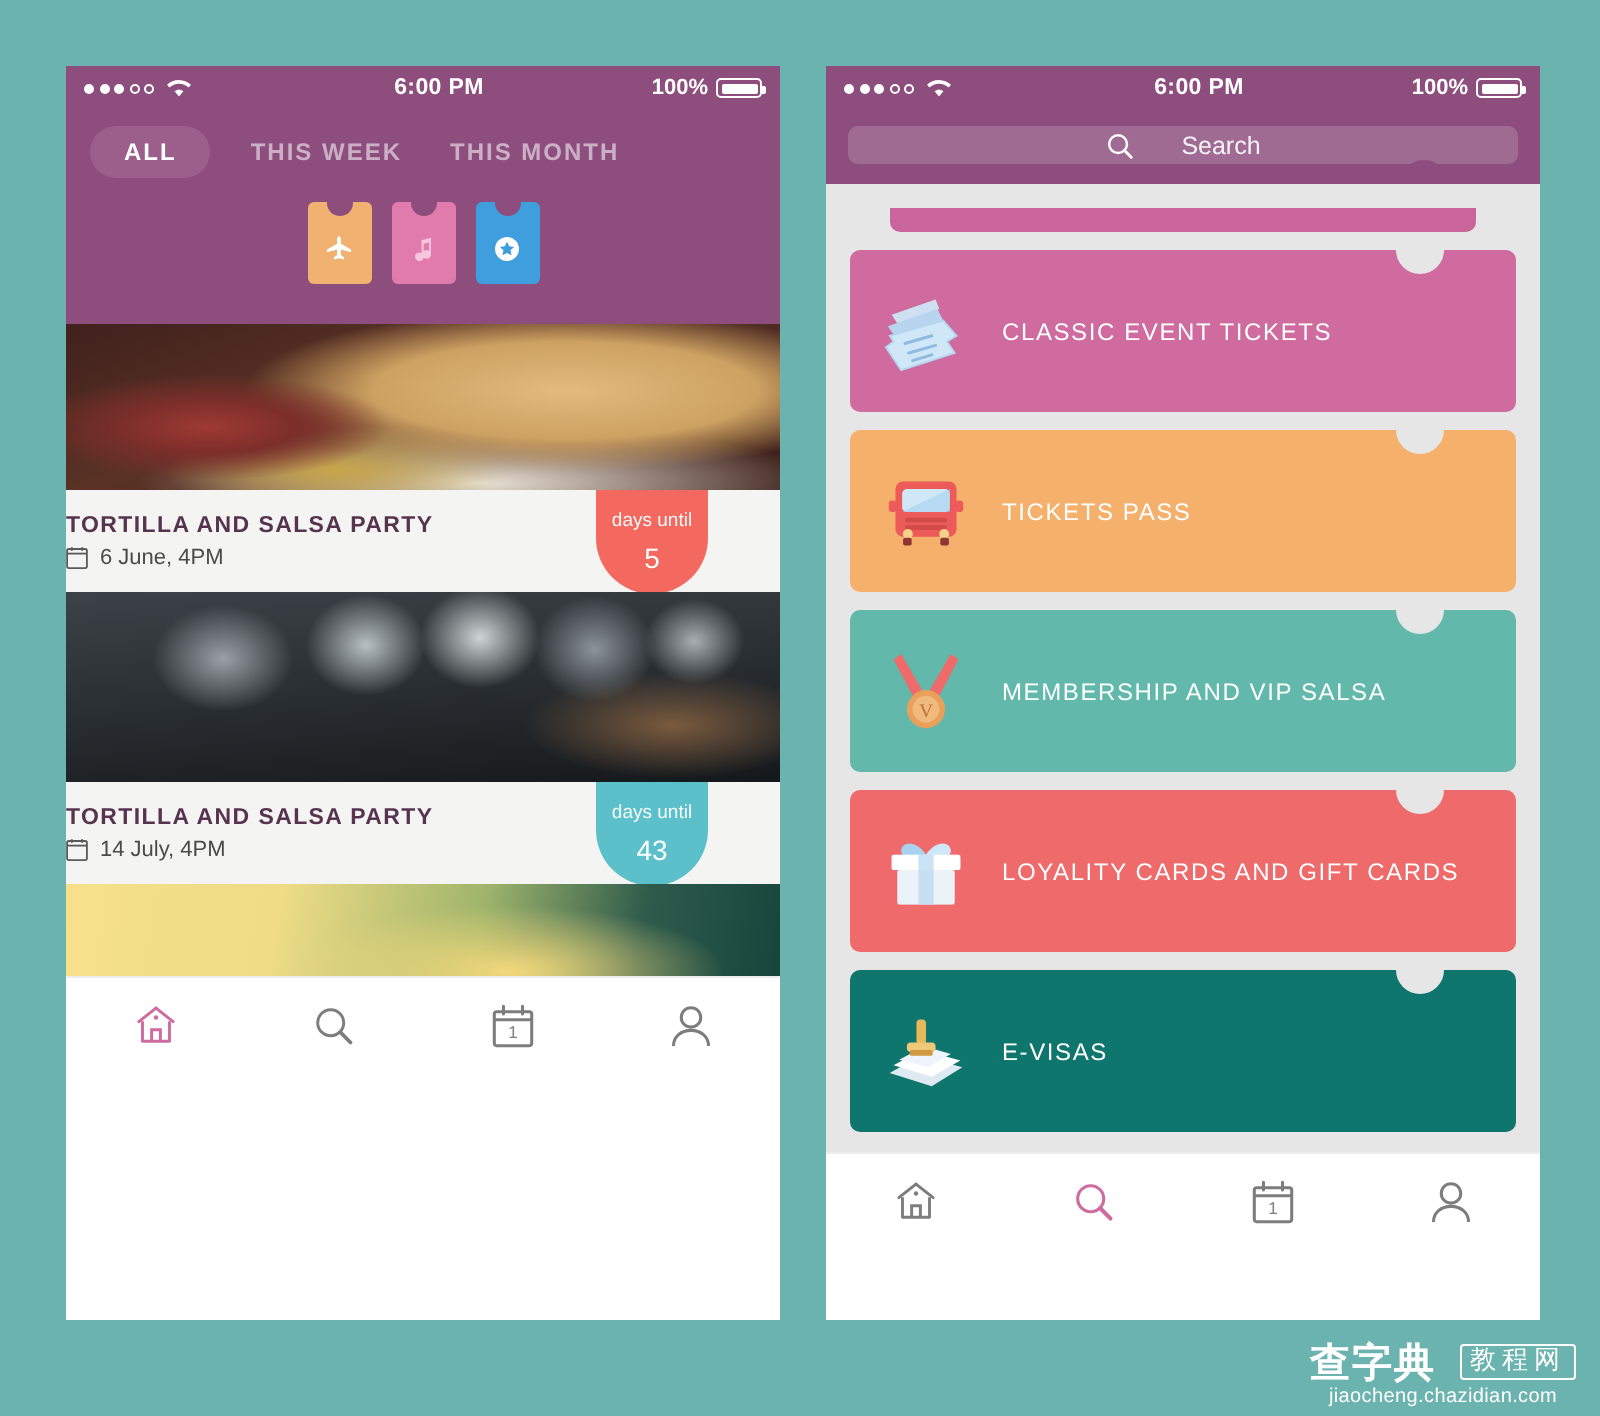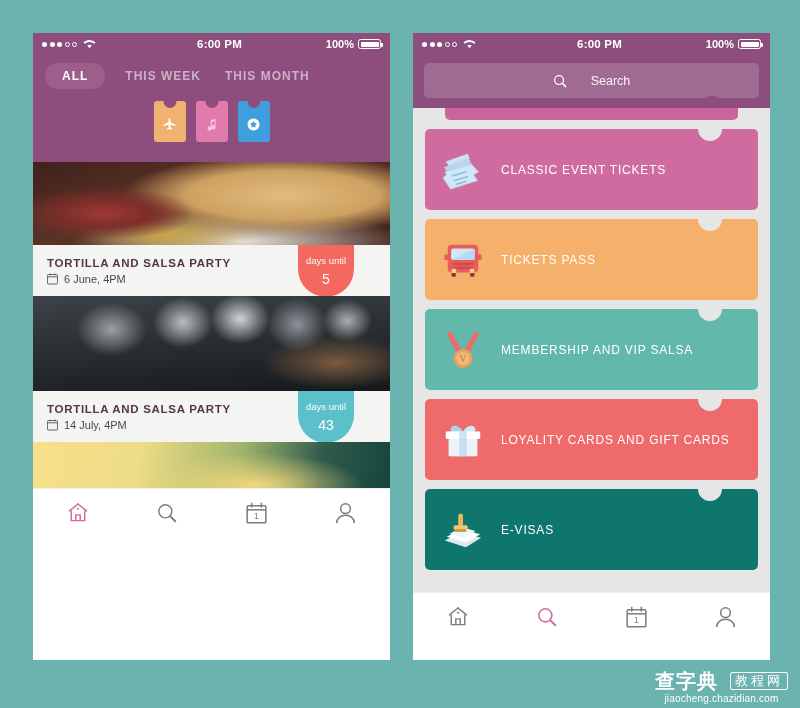--- a/index.html
+++ b/index.html
@@ -82,43 +82,43 @@
       radial-gradient(ellipse 10% 32% at 88% 26%, #a8aeb2 0%, rgba(168,174,178,0) 70%),
       radial-gradient(ellipse 30% 40% at 85% 70%, #7a5a3e 0%, rgba(122,90,62,0) 70%),
       linear-gradient(175deg, #3c4247 0%, #2b3034 45%, #15181b 100%);
   }
   .img-sun { height: 46px; background:
       radial-gradient(ellipse 55% 130% at 62% 95%, #f3d87c 0%, rgba(243,216,124,0) 55%),
       linear-gradient(100deg, #f7e08a 0%, #eedc86 30%, #9eb46b 58%, #2f5b4c 80%, #16453c 100%);
   }
   .evrow {
     position: relative; background: #f4f4f2; height: 51px;
-    display: flex; align-items: center; padding: 0 14px;
+    display: flex; align-items: center; padding: 0 0;
   }
   .ev-title { font-size: 11.5px; font-weight: bold; color: #56344f; letter-spacing: .7px; }
   .ev-meta { display: flex; align-items: center; gap: 6px; margin-top: 4px; font-size: 11px; color: #4a4a4a; }
   .cal-ico { width: 11px; height: 12px; }
   .badge {
     position: absolute; right: 36px; top: 0; width: 56px; height: 52px;
     border-radius: 0 0 28px 28px; color: #fff; text-align: center;
   }
   .badge .bl { font-size: 9.5px; padding-top: 10px; display: block; opacity: .95; }
   .badge .bn { font-size: 14px; display: block; margin-top: 5px; }
 
   
   .rheader { background: #8d4e7e; position: relative; padding: 0 0 10px 0; }
   .rheader .statusbar { background: #8d4e7e; }
   .searchbar {
-    margin: 8px 11px 0 11px; height: 35px; border-radius: 5px;
+    margin: 8px 11px 0 11px; height: 19px; border-radius: 5px;
     background: rgba(255,255,255,.17);
     display: flex; align-items: center; justify-content: center; gap: 24px;
     color: rgba(255,255,255,.92); font-size: 12.5px;
   }
   .rheader .header-notch { right: 46px; bottom: -12px; width: 24px; height: 24px; }
-  .cardlist { background: #e6e6e6; padding: 0 12px; position: relative; height: 484px; }
+  .cardlist { background: #e6e6e6; padding: 12px 12px; position: relative; height: 484px; }
   .peek {
     height: 12px; margin: 0 20px; border-radius: 0 0 5px 5px; background: #c9659b;
   }
   .pcard {
     position: relative; height: 81px; border-radius: 5px; margin-top: 9px;
     display: flex; align-items: center; overflow: hidden;
   }
   .pcard .notch {
     position: absolute; top: -12px; right: 36px; width: 24px; height: 24px;
     border-radius: 50%; background: #e6e6e6;

